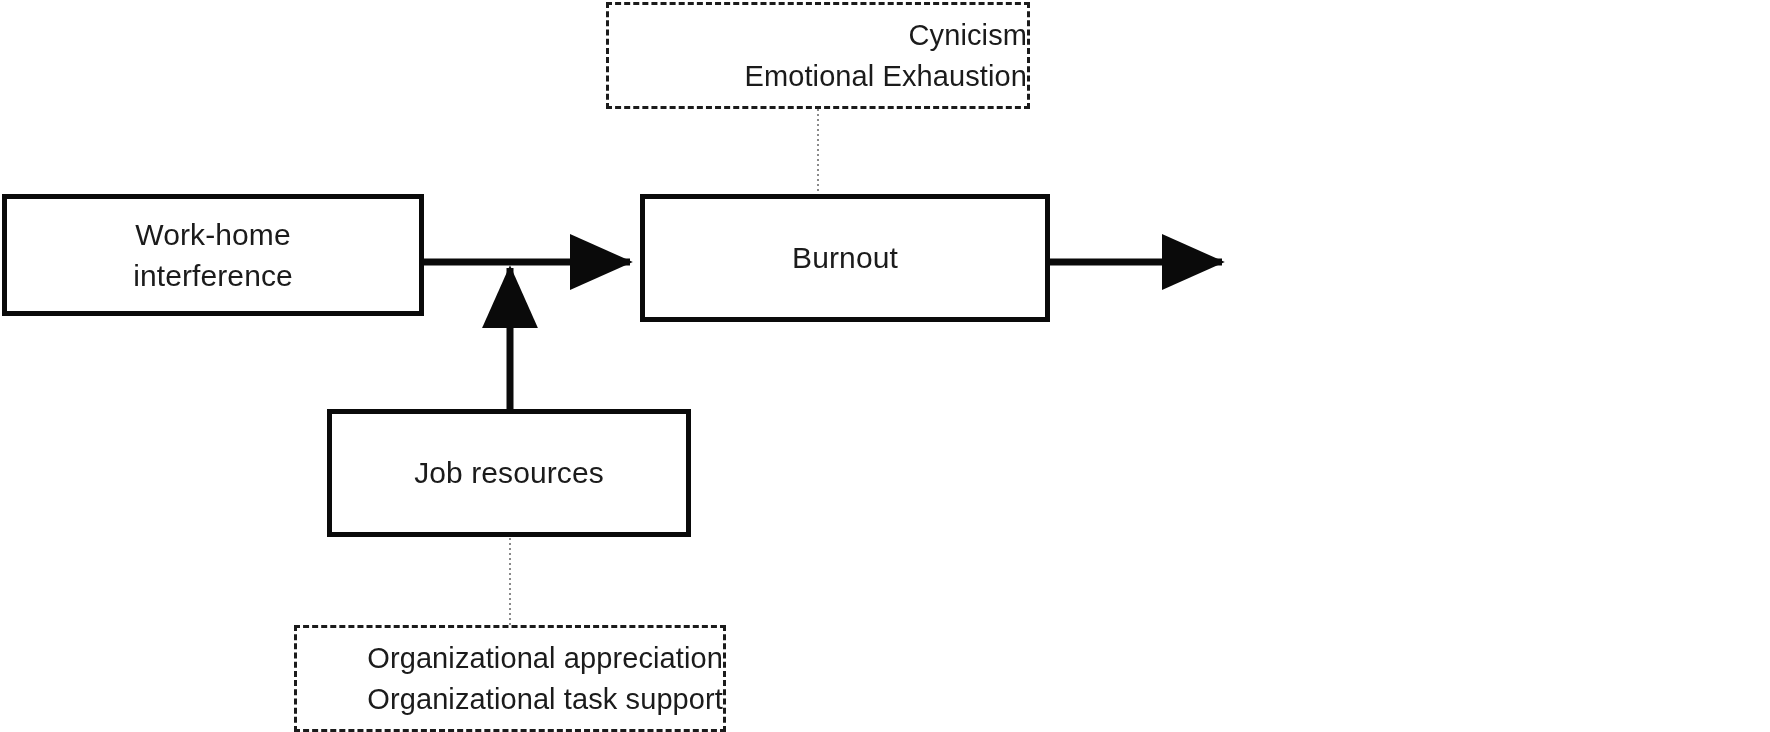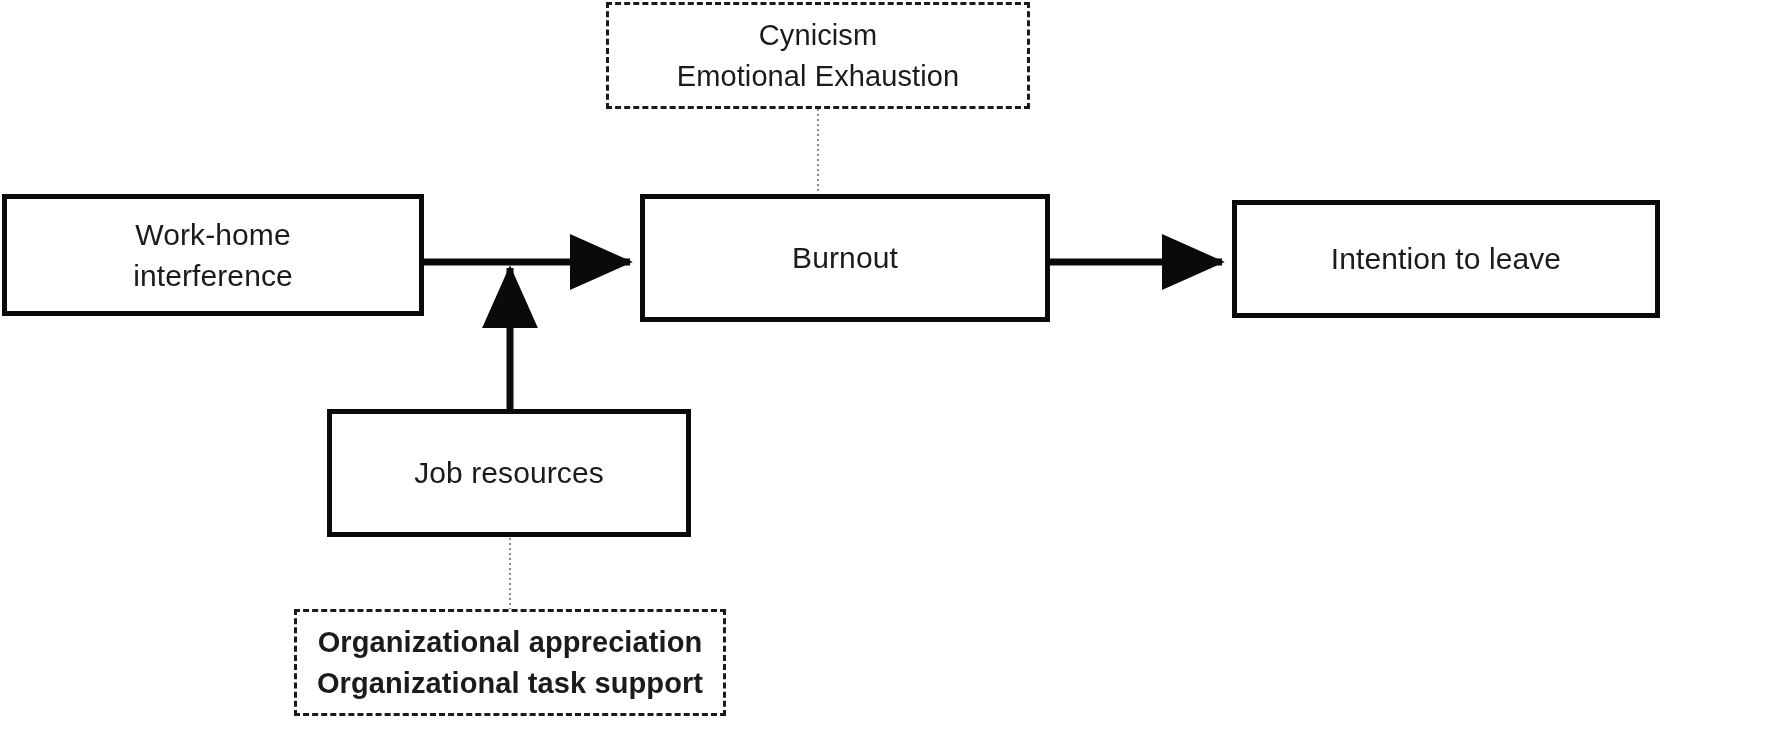--- a/index.html
+++ b/index.html
@@ -36,32 +36,33 @@
     white-space: pre-line;
     font-size: 30px;
     color: #1b1b1b;
     letter-spacing: 0.1px;
   }
   .node.solid {
     border: 5px solid #0a0a0a;
   }
   .node.dashed {
     border: 3px dashed #1b1b1b;
+    text-align: right;
   }
   .node.dashed .node-label {
     font-size: 29px;
   }
 
   
   #node-work-home   { left: 2px;    top: 194px; width: 422px; height: 122px; }
   #node-burnout     { left: 640px;  top: 194px; width: 410px; height: 128px; }
   #node-intention   { left: 1232px; top: 200px; width: 428px; height: 118px; }
   #node-job-res     { left: 327px;  top: 409px; width: 364px; height: 128px; text-align: center; }
   #node-cyn-ee      { left: 606px;  top: 2px;   width: 424px; height: 107px; }
-  #node-org-support { left: 294px;  top: 609px; width: 432px; height: 107px; font-weight: bold; }
+  #node-org-support { left: 294px;  top: 625px; width: 432px; height: 107px; }
 
   
   #connector-layer {
     position: absolute;
     left: 0;
     top: 0;
     width: 1770px;
     height: 732px;
     z-index: 1;
     pointer-events: none;
@@ -92,23 +93,20 @@
 
   <div class="node solid" id="node-work-home">
     <span class="node-label">Work-home
 interference</span>
   </div>
 
   <div class="node solid" id="node-burnout">
     <span class="node-label">Burnout</span>
   </div>
 
-  <div class="node solid" id="node-intention">
-    <span class="node-label">Intention to leave</span>
-  </div>
 
   <div class="node solid" id="node-job-res">
     <span class="node-label">Job resources</span>
   </div>
 
   <div class="node dashed" id="node-cyn-ee">
     <span class="node-label">Cynicism
 Emotional Exhaustion</span>
   </div>
 

